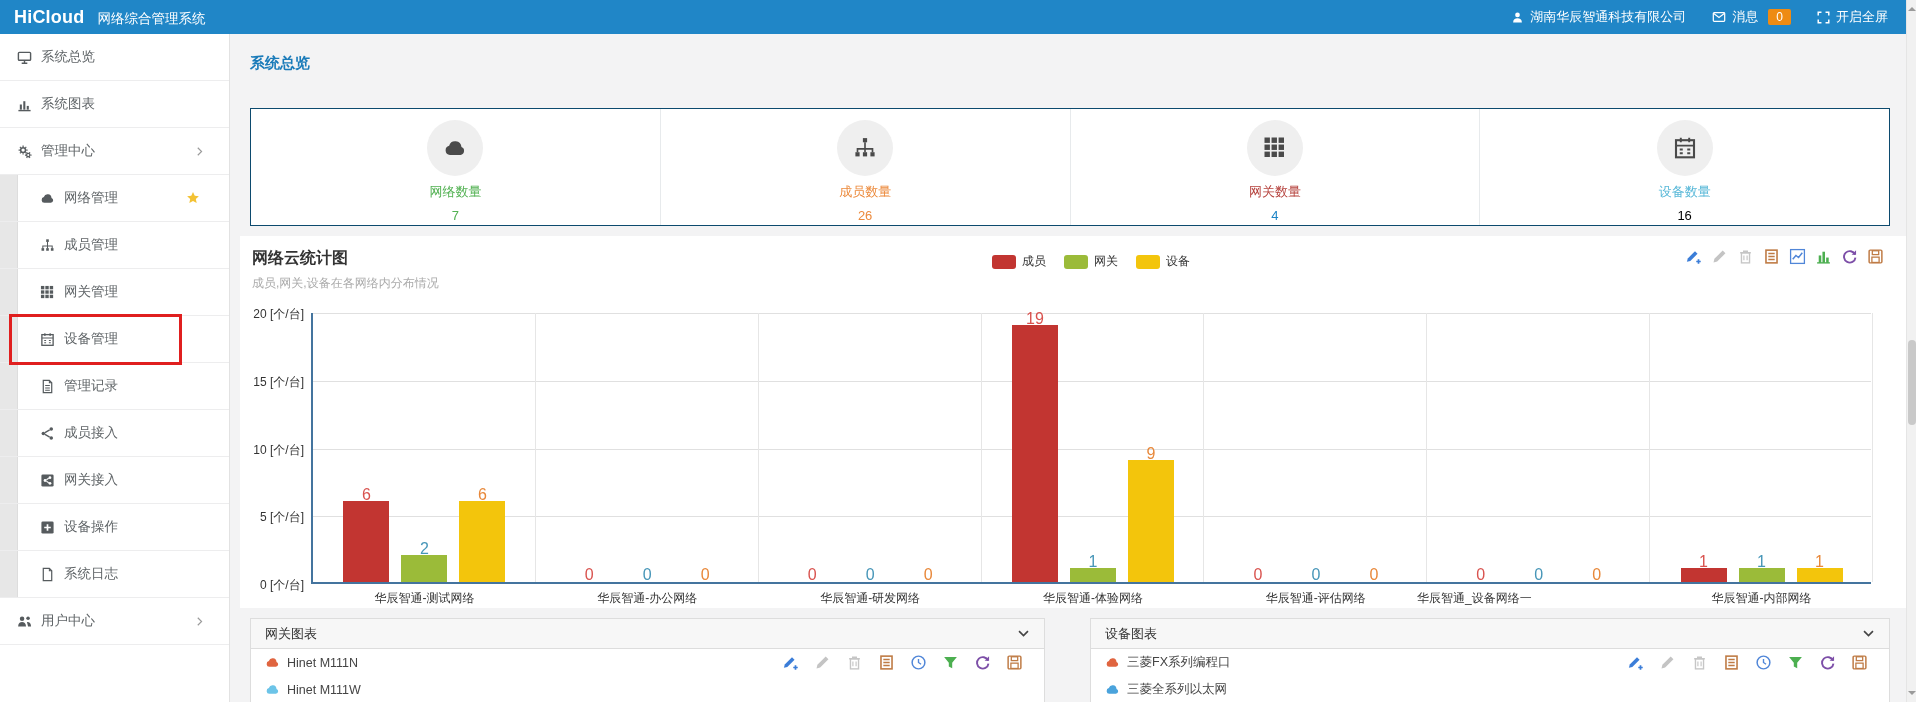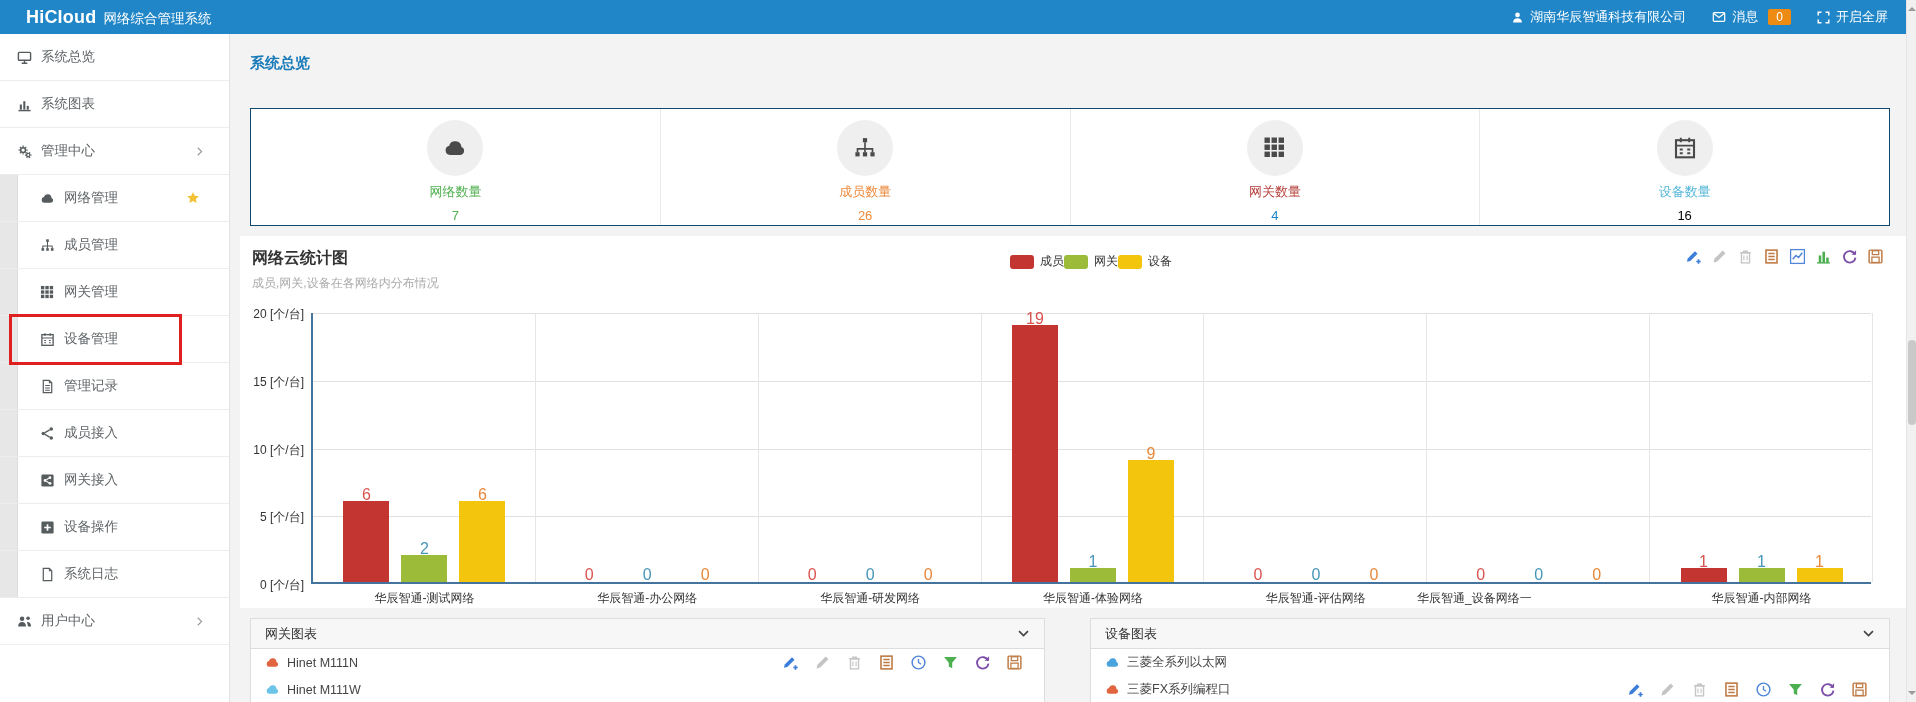--- a/index.html
+++ b/index.html
@@ -2,21 +2,21 @@
 <html><head>
 <meta charset="utf-8">
 <style>
   *{box-sizing:border-box;margin:0;padding:0}
   html,body{width:1916px;height:702px;overflow:hidden}
   body{font-family:"Liberation Sans","DejaVu Sans",sans-serif;background:#f3f3f4;position:relative}
   .icon{display:inline-flex;align-items:center;justify-content:center;line-height:0}
 
   
   .navbar{position:absolute;left:0;top:0;width:100%;height:34px;background:#2086c7;color:#fff;display:flex;align-items:center;z-index:6}
-  .brand{margin-left:26px;display:flex;align-items:baseline;gap:7px;white-space:nowrap}
+  .brand{margin-left:14px;display:flex;align-items:baseline;gap:13px;white-space:nowrap}
   .brand b{font-size:18px;letter-spacing:.2px}
   .brand span{font-size:13.5px}
   .nav-right{margin-left:auto;margin-right:28px;display:flex;align-items:center;gap:26px;font-size:13px;white-space:nowrap}
   .nav-item{display:flex;align-items:center;gap:6px;cursor:pointer}
   .badge{background:#ee8b13;color:#fff;font-size:12px;padding:1px 8px;border-radius:2px;margin-left:4px}
 
   
   .sidebar{position:absolute;left:0;top:34px;width:230px;bottom:0;background:#fff;border-right:1px solid #e2e2e2;z-index:4}
   .side-item{position:relative;height:47px;display:flex;align-items:center;border-bottom:1px solid #ededee;color:#5f6467;font-size:13.5px;cursor:pointer;background:#fff}
   .side-item .icon{margin-right:9px;color:#565b5e}
@@ -34,21 +34,21 @@
   .card{flex:1;position:relative;border-right:1px solid #e7eaec;text-align:center}
   .card:last-child{border-right:none}
   .circ{width:56px;height:56px;border-radius:50%;background:#efefef;margin:11px auto 7px;display:flex;align-items:center;justify-content:center;color:#4a4a4a}
   .card .lbl{font-size:13px}
   .card .val{font-size:13px;margin-top:7px}
 
   
   .chart-sec{position:absolute;left:10px;top:202px;width:1666px;height:372px;background:#fff}
   .c-title{position:absolute;left:12px;top:12px;font-size:16px;font-weight:bold;color:#333}
   .c-sub{position:absolute;left:12px;top:39px;font-size:12px;color:#aaa}
-  .legend{position:absolute;left:851px;top:17px;transform:translateX(-50%);display:flex;align-items:flex-end}
+  .legend{position:absolute;left:851px;top:17px;transform:translateX(-50%);display:flex;gap:18px;align-items:flex-end}
   .leg-item{display:flex;align-items:center;gap:6px;font-size:12px;color:#333;cursor:pointer}
   .leg-sw{width:24px;height:14px;border-radius:3px}
   .toolbar{position:absolute;right:22px;top:12px;display:flex;gap:9px}
   .toolbar .icon{cursor:pointer}
   .plot{position:absolute;left:71px;top:77px;width:1560px;height:271px;border-left:2px solid #44749e;border-bottom:2px solid #44749e}
   .gridh{position:absolute;left:0;width:100%;height:1px;background:#e0e0e0}
   .gridv{position:absolute;top:0;height:100%;width:1px;background:#e6e6e6}
   .ylab{position:absolute;left:-85px;width:76px;text-align:right;font-size:12px;color:#333}
   .bar{position:absolute;bottom:0}
   .vlab{position:absolute;width:44px;text-align:center;font-size:16px}
@@ -543,28 +543,20 @@
           <span>设备图表</span>
           <span class="icon">
             <svg width="13" height="13" viewBox="0 0 16 16">
               <path d="M2.5 5L8 10.5 13.5 5" fill="none" stroke="#444" stroke-width="2"></path>
             </svg>
           </span>
         </div>
         <div class="p-row">
           <span class="icon">
             <svg width="15" height="15" viewBox="0 0 16 16">
-              <path d="M4.6 12.6a3.1 3.1 0 0 1-.5-6.1 4.2 4.2 0 0 1 8.2.9 2.7 2.7 0 0 1-.6 5.2z" fill="#4aa3dc"></path>
-            </svg>
-          </span>
-          <span>三菱全系列以太网</span>
-        </div>
-        <div class="p-row">
-          <span class="icon">
-            <svg width="15" height="15" viewBox="0 0 16 16">
               <path d="M4.6 12.6a3.1 3.1 0 0 1-.5-6.1 4.2 4.2 0 0 1 8.2.9 2.7 2.7 0 0 1-.6 5.2z" fill="#e06540"></path>
             </svg>
           </span>
           <span>三菱FX系列编程口</span>
           <div class="row-icons">
             <span class="icon">
               <svg width="17" height="17" viewBox="0 0 16 16">
                 <path d="M2.6 9.8 9.4 3l2.4 2.4-6.8 6.8-3.2.8z" fill="#3b7dd8"></path>
                 <path d="M12.7 10.6v4.2M10.6 12.7h4.2" stroke="#3b7dd8" stroke-width="1.6"></path>
               </svg>
@@ -605,20 +597,28 @@
               </svg>
             </span>
             <span class="icon">
               <svg width="17" height="17" viewBox="0 0 16 16">
                 <rect x="2" y="2" width="12" height="12" rx="1" fill="none" stroke="#bf7b45" stroke-width="1.4"></rect>
                 <rect x="5" y="2.6" width="6" height="3.6" fill="none" stroke="#bf7b45" stroke-width="1.2"></rect>
                 <rect x="4.6" y="8.6" width="6.8" height="5" fill="none" stroke="#bf7b45" stroke-width="1.2"></rect>
               </svg>
             </span>
           </div>
+        </div>
+        <div class="p-row">
+          <span class="icon">
+            <svg width="15" height="15" viewBox="0 0 16 16">
+              <path d="M4.6 12.6a3.1 3.1 0 0 1-.5-6.1 4.2 4.2 0 0 1 8.2.9 2.7 2.7 0 0 1-.6 5.2z" fill="#4aa3dc"></path>
+            </svg>
+          </span>
+          <span>三菱全系列以太网</span>
         </div>
       </div>
     </div>
 </div>
 
 <div class="scrollbar">
   <div class="sb-up"></div>
   <div class="sb-thumb"></div>
   <div class="sb-down"></div>
 </div>

